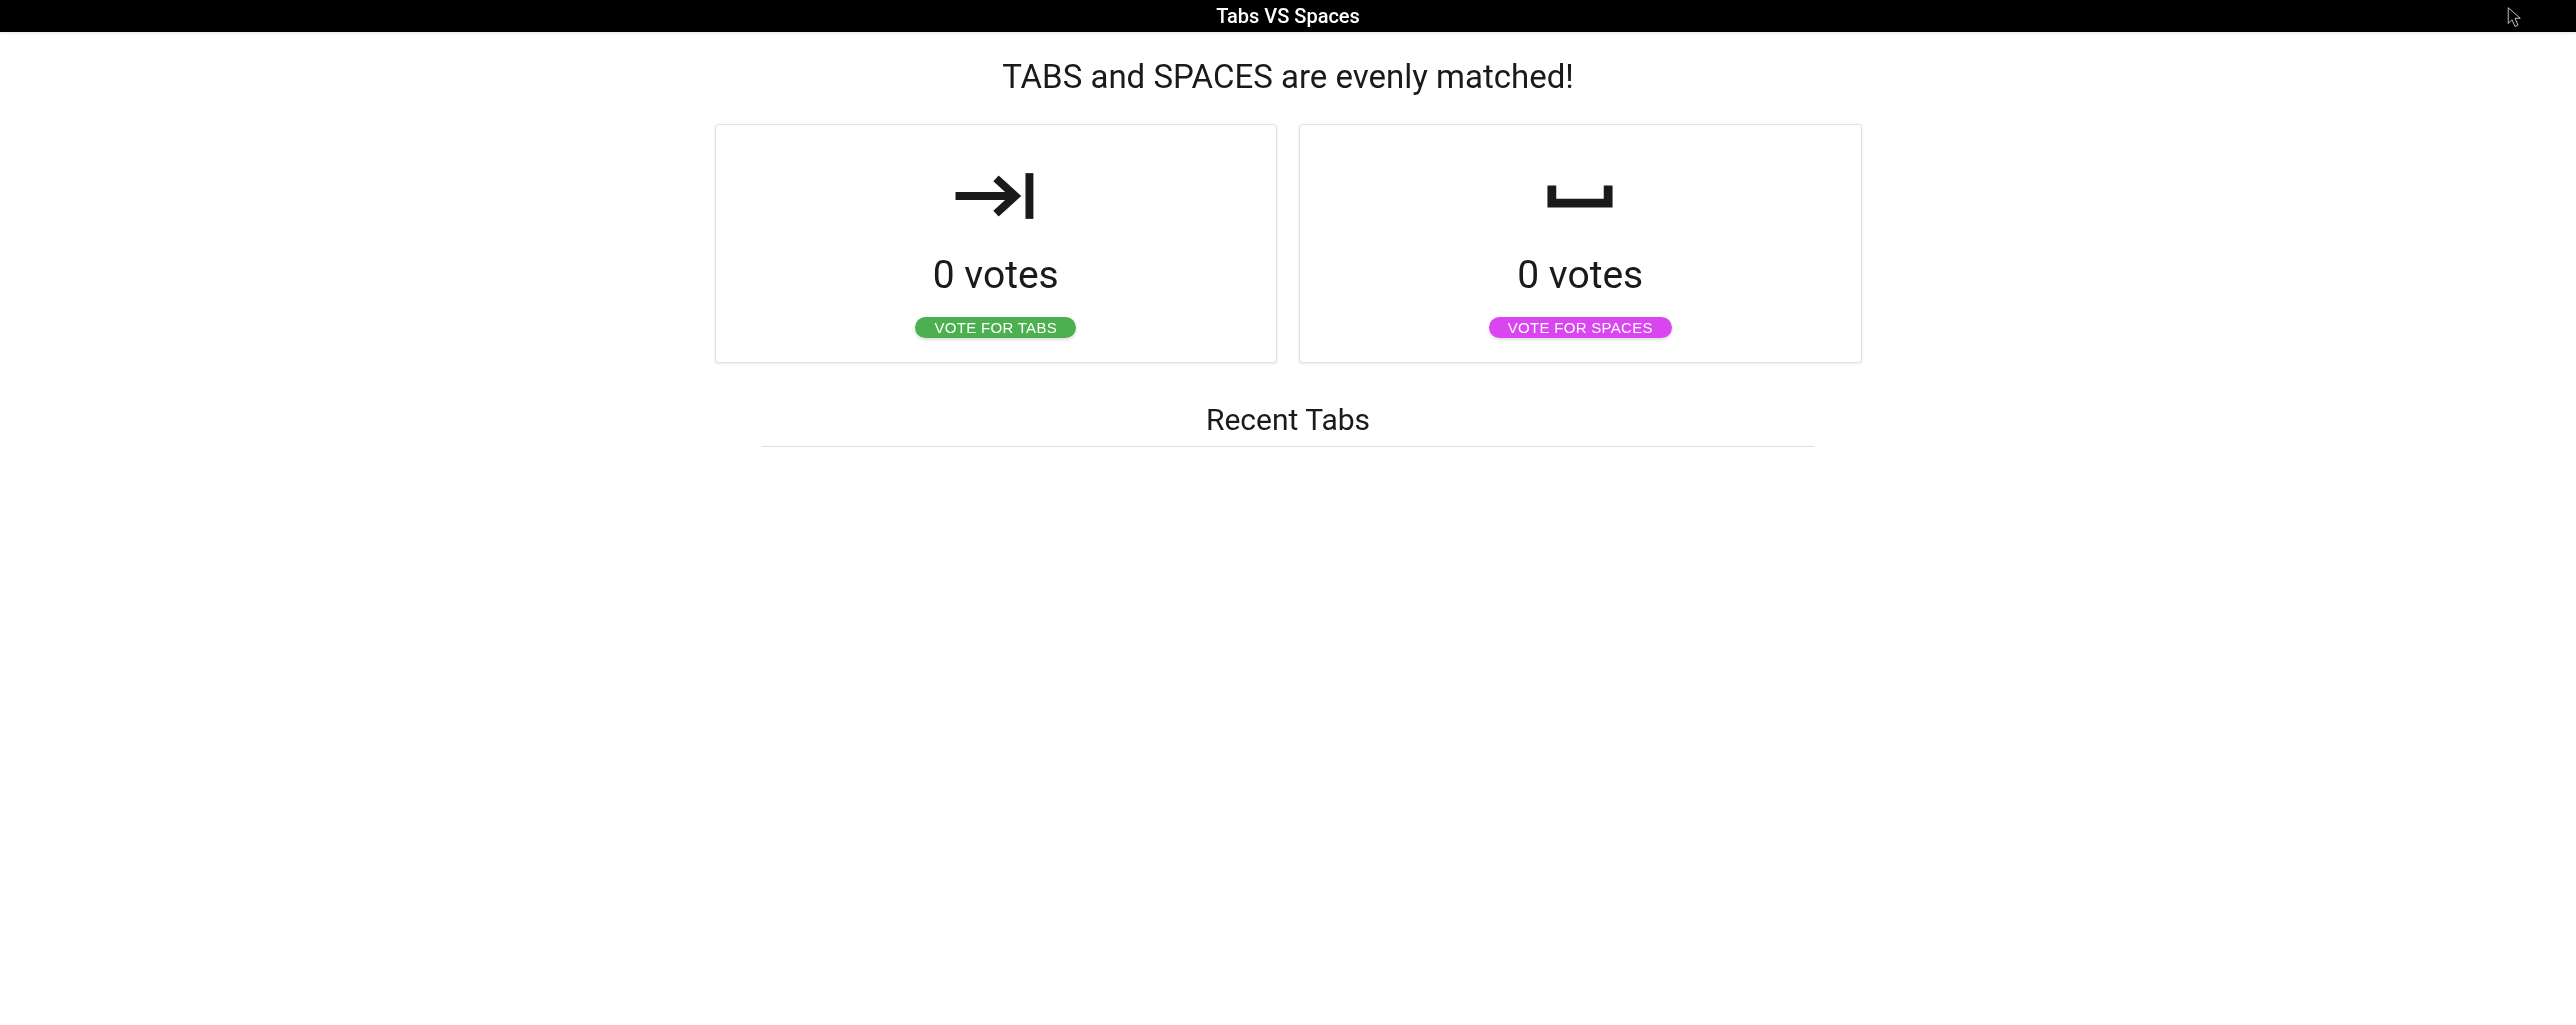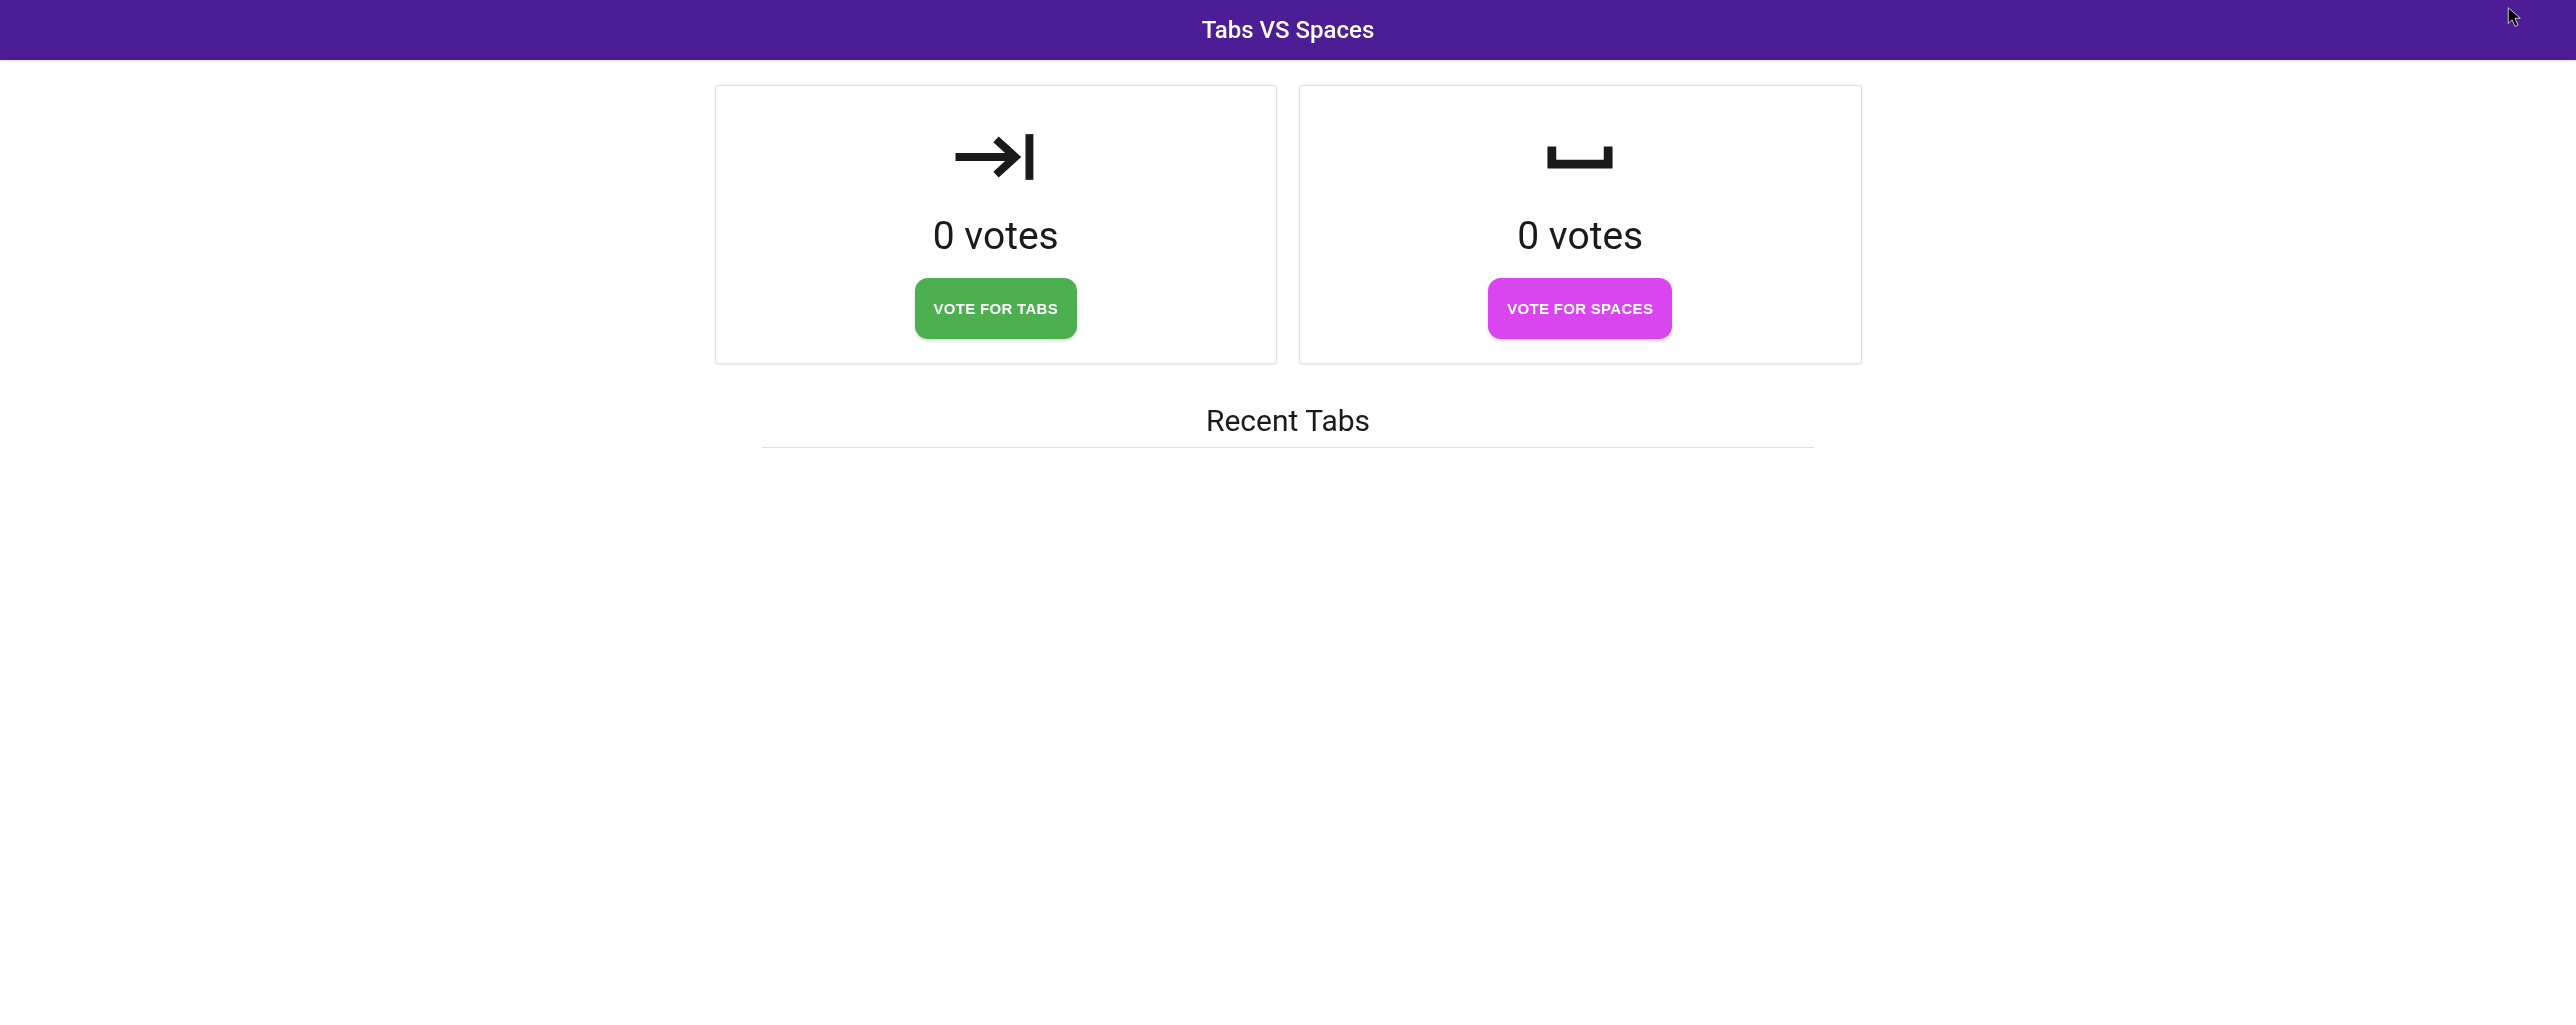--- a/index.html
+++ b/index.html
@@ -6,25 +6,25 @@
       margin: 0;
       padding: 0;
       box-sizing: border-box;
     }
     body {
       font-family: -apple-system, BlinkMacSystemFont, "Segoe UI", Roboto, "Helvetica Neue", Arial, sans-serif;
       background: #ffffff;
       color: #212529;
     }
     .header {
-      background: #4c1d95;
+      background: #000000;
       color: #ffffff;
       text-align: center;
-      padding: 16px 0;
-      font-size: 24px;
+      padding: 4px 0;
+      font-size: 20px;
       font-weight: 500;
       box-shadow: 0 1.8px 3.5px rgba(0,0,0,0.1);
     }
     .main {
       max-width: 1175px;
       margin: 0 auto;
       padding: 24.6px 14px 0 14px;
     }
     .status-heading {
       text-align: center;
@@ -62,23 +62,23 @@
     .vote-count {
       font-size: 39px;
       font-weight: 400;
       color: #1a1a1a;
       margin-bottom: 19px;
     }
     .btn {
       border: none;
       color: #ffffff;
       font-size: 15px;
-      font-weight: 700;
+      font-weight: 400;
       letter-spacing: 0.3px;
-      padding: 22px 19px;
+      padding: 2px 19px;
       border-radius: 13px;
       cursor: pointer;
       text-transform: uppercase;
       box-shadow: 0 1.8px 3.5px rgba(0,0,0,0.15);
     }
     .btn-green {
       background: #4caf50;
     }
     .btn-blue {
       background: #d946ef;
@@ -108,20 +108,21 @@
   </style>
 </head>
 <body>
 
 <div class="header">
   <span>Tabs VS Spaces</span>
 </div>
 
 <div class="main">
 
+  <h2 class="status-heading">TABS and SPACES are evenly matched!</h2>
 
   <div class="cards">
 
     <div class="card">
       <div class="card-icon">
         <svg viewBox="0 0 100 60">
           <line x1="4" y1="30" x2="72" y2="30" stroke="#1a1a1a" stroke-width="9"></line>
           <polyline points="50,10 72,30 50,50" fill="none" stroke="#1a1a1a" stroke-width="9" stroke-linecap="butt" stroke-linejoin="miter"></polyline>
           <line x1="88" y1="4" x2="88" y2="56" stroke="#1a1a1a" stroke-width="9"></line>
         </svg>

